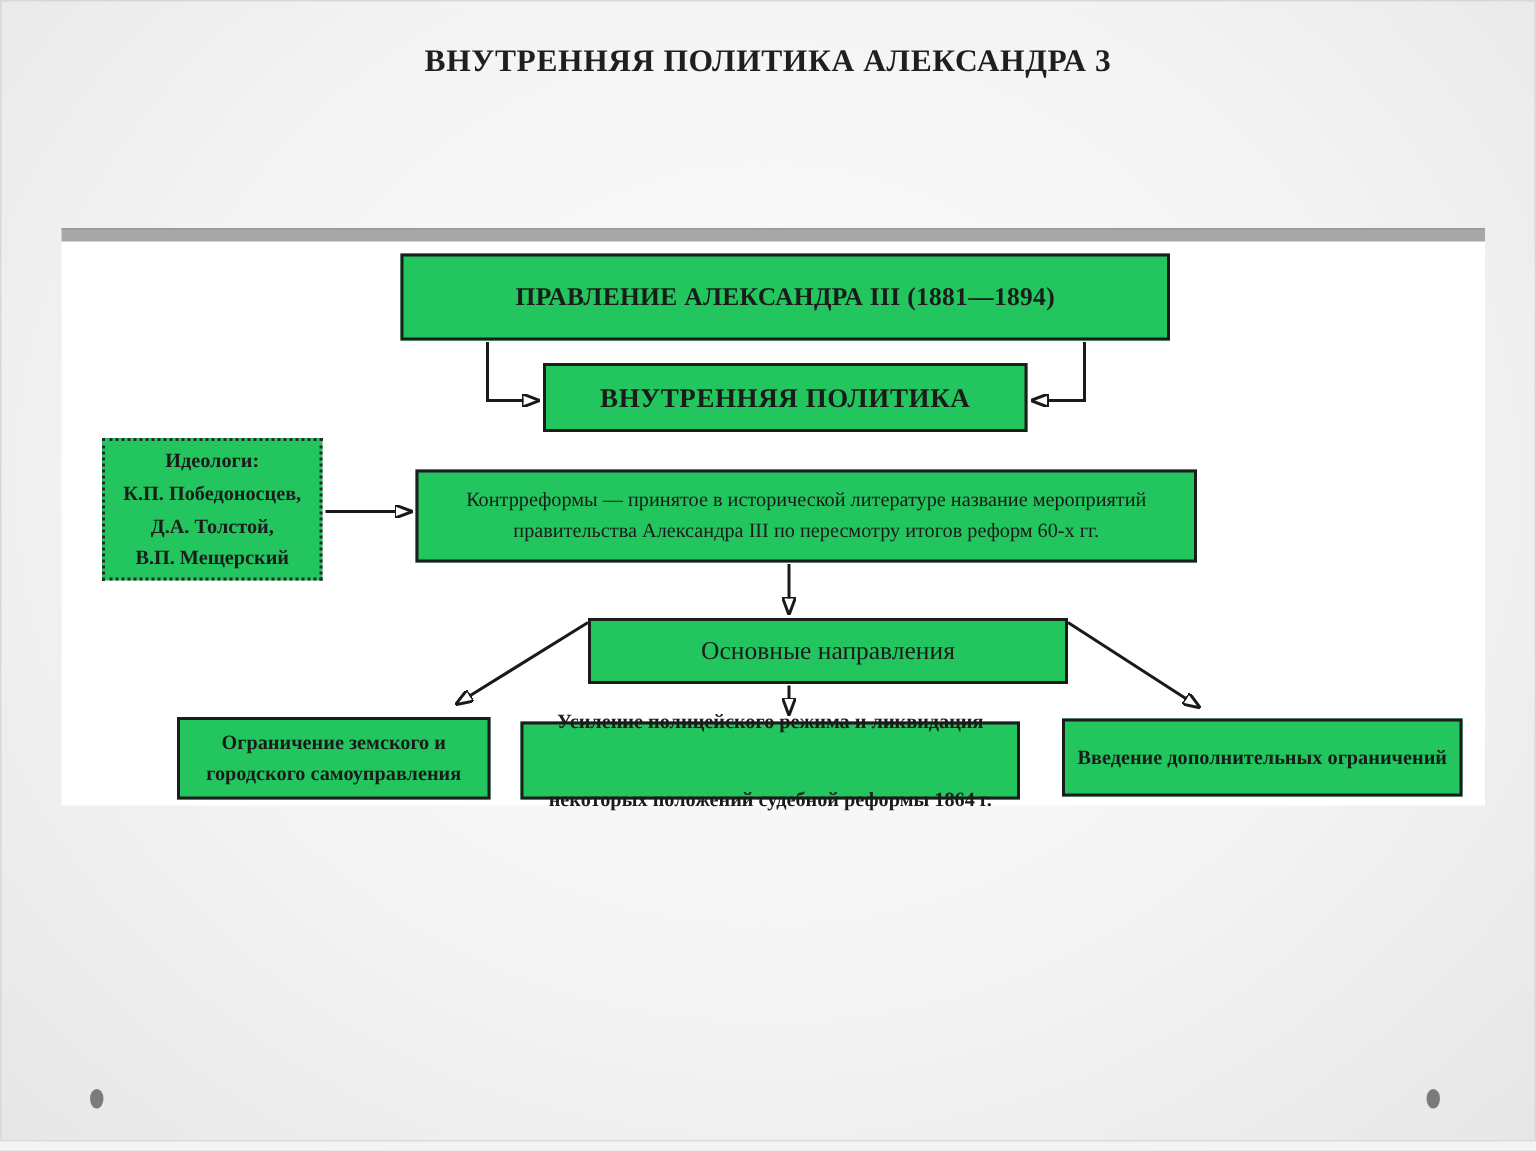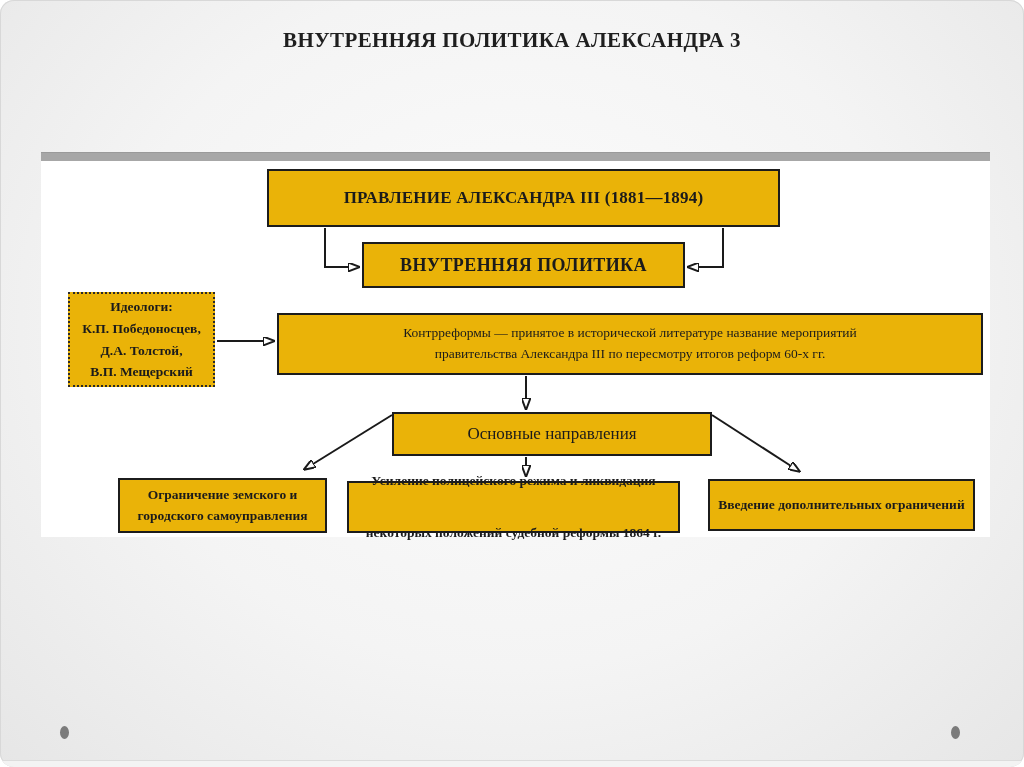--- a/index.html
+++ b/index.html
@@ -4,21 +4,20 @@
 <style>
   html,body{margin:0;padding:0;}
   .slide{
     position:relative;
     width:1024px;height:767px;
     overflow:hidden;
     background:radial-gradient(ellipse at 50% 42%, #fcfcfc 0%, #f4f4f4 55%, #e6e6e6 100%);
     box-shadow:inset 0 0 0 1px #d8d8d8;
     font-family:"Liberation Serif", serif;
     color:#1b1b1b;
-    border-radius:14px;
   }
   .slide-title{
     position:absolute;top:28px;left:0;width:100%;
     text-align:center;
     font-size:21px;font-weight:bold;letter-spacing:.4px;
     color:#1f1f1f;
   }
   
   .scan{
     position:absolute;left:41px;top:152px;width:949px;height:385px;
@@ -26,33 +25,33 @@
   }
   .scan-bar{
     position:absolute;left:0;top:0;width:949px;height:9px;
     background:#a7a7a7;
     border-top:1px solid #9a9a9a;
     box-sizing:border-box;
   }
   .dbox{
     position:absolute;box-sizing:border-box;
     border:2px solid #1c1c1c;
-    background:#eab308;
+    background:#22c55e;
     display:flex;flex-direction:column;align-items:center;justify-content:center;
     text-align:center;
   }
   .dbox .ln{display:block;}
   .box-reign{left:226px;top:17px;width:513px;height:58px;font-size:17px;font-weight:bold;letter-spacing:.2px;}
   .box-policy{left:321px;top:90px;width:323px;height:46px;font-size:18px;font-weight:bold;letter-spacing:.4px;text-align:right;}
   .box-ideologists{
     left:27px;top:140px;width:147px;height:95px;
     border:2px dotted #2a2a2a;
     font-size:13.5px;font-weight:bold;line-height:1.6;
   }
-  .box-counter{left:236px;top:161px;width:706px;height:62px;font-size:13.5px;line-height:1.55;}
+  .box-counter{left:236px;top:161px;width:521px;height:62px;font-size:13.5px;line-height:1.55;}
   .box-directions{left:351px;top:260px;width:320px;height:44px;font-size:17px;}
   .box-dir1{left:77px;top:326px;width:209px;height:55px;font-size:13.5px;font-weight:bold;line-height:1.5;}
   .box-dir2{left:306px;top:329px;width:333px;height:52px;font-size:13.5px;font-weight:bold;line-height:1.5;gap:32px;}
   .box-dir3{left:667px;top:327px;width:267px;height:52px;font-size:13.5px;font-weight:bold;line-height:1.5;}
   .connectors{position:absolute;left:0;top:0;width:949px;height:385px;}
   .connectors path, .connectors line{stroke:#1a1a1a;stroke-width:2;fill:none;}
   .nav-dot{
     position:absolute;width:9px;height:13px;border-radius:50%;
     background:#7b7b7b;
   }

